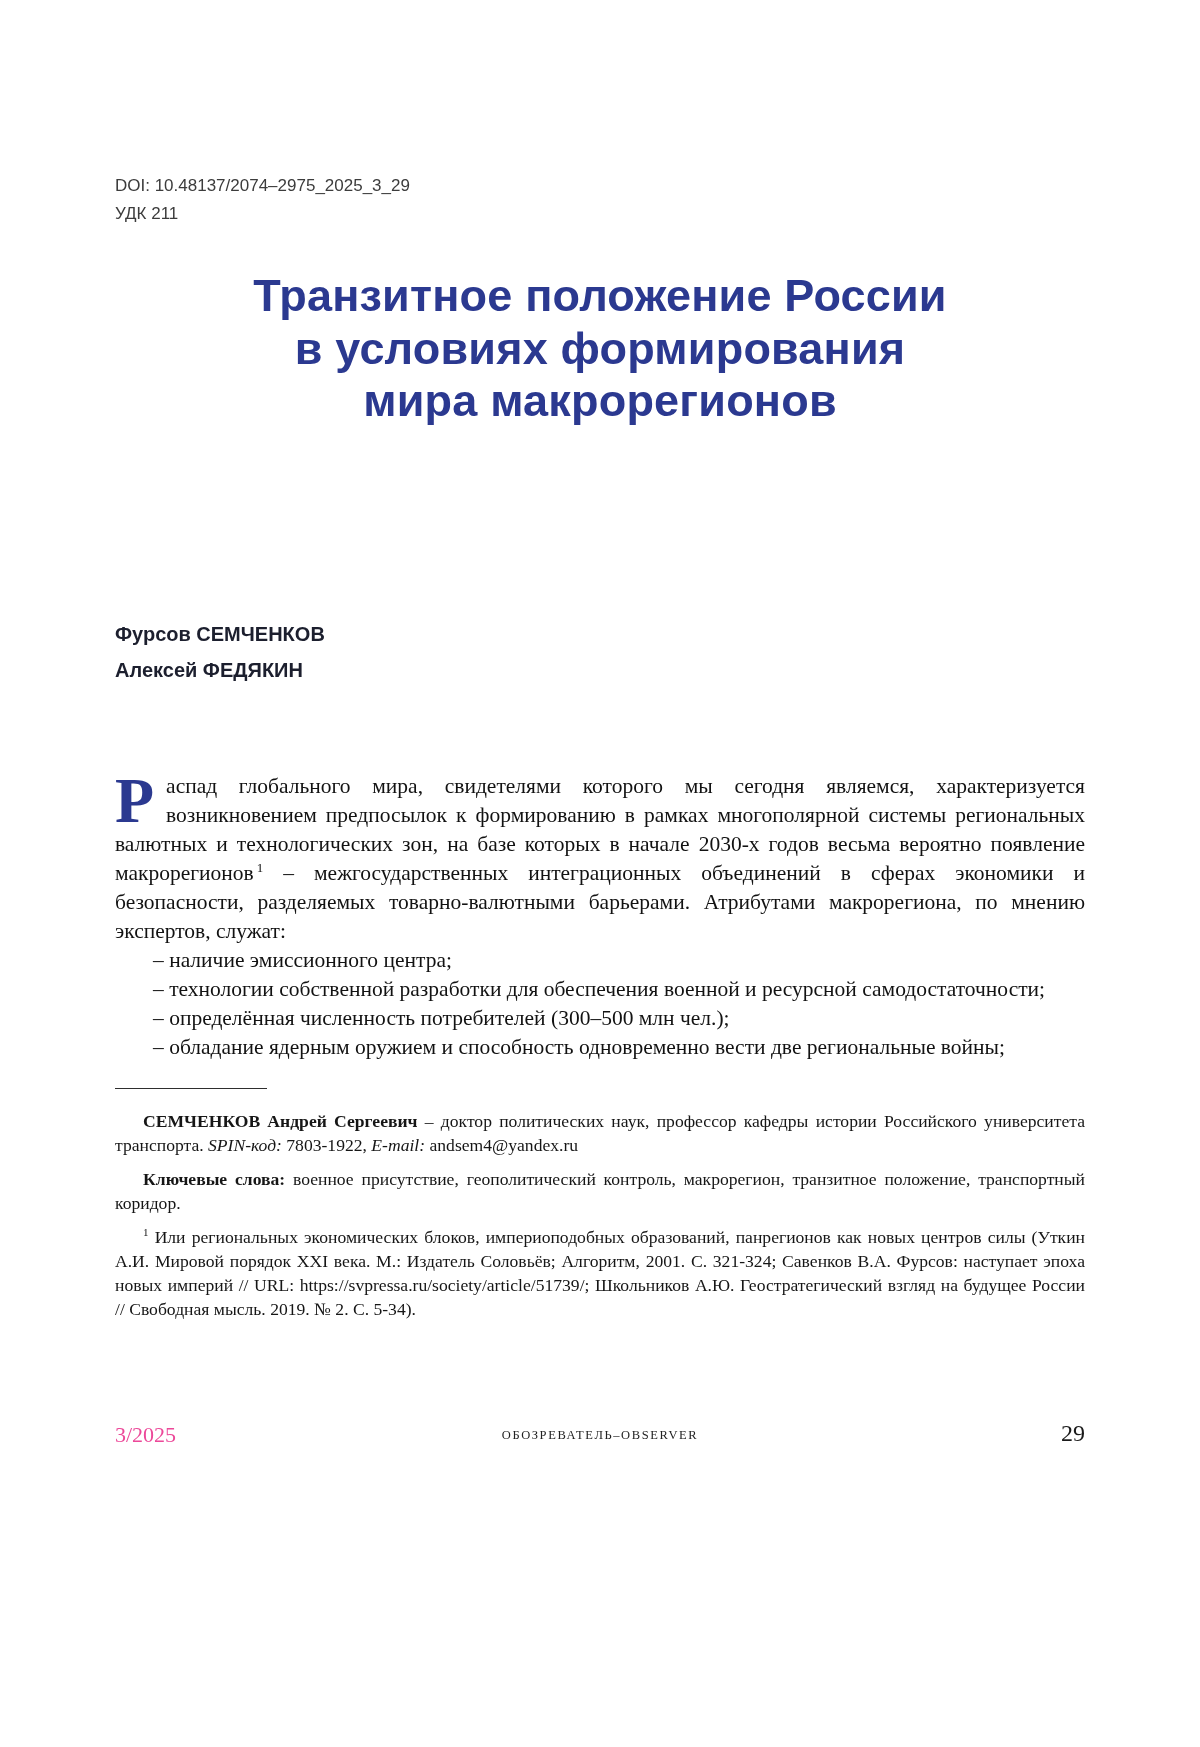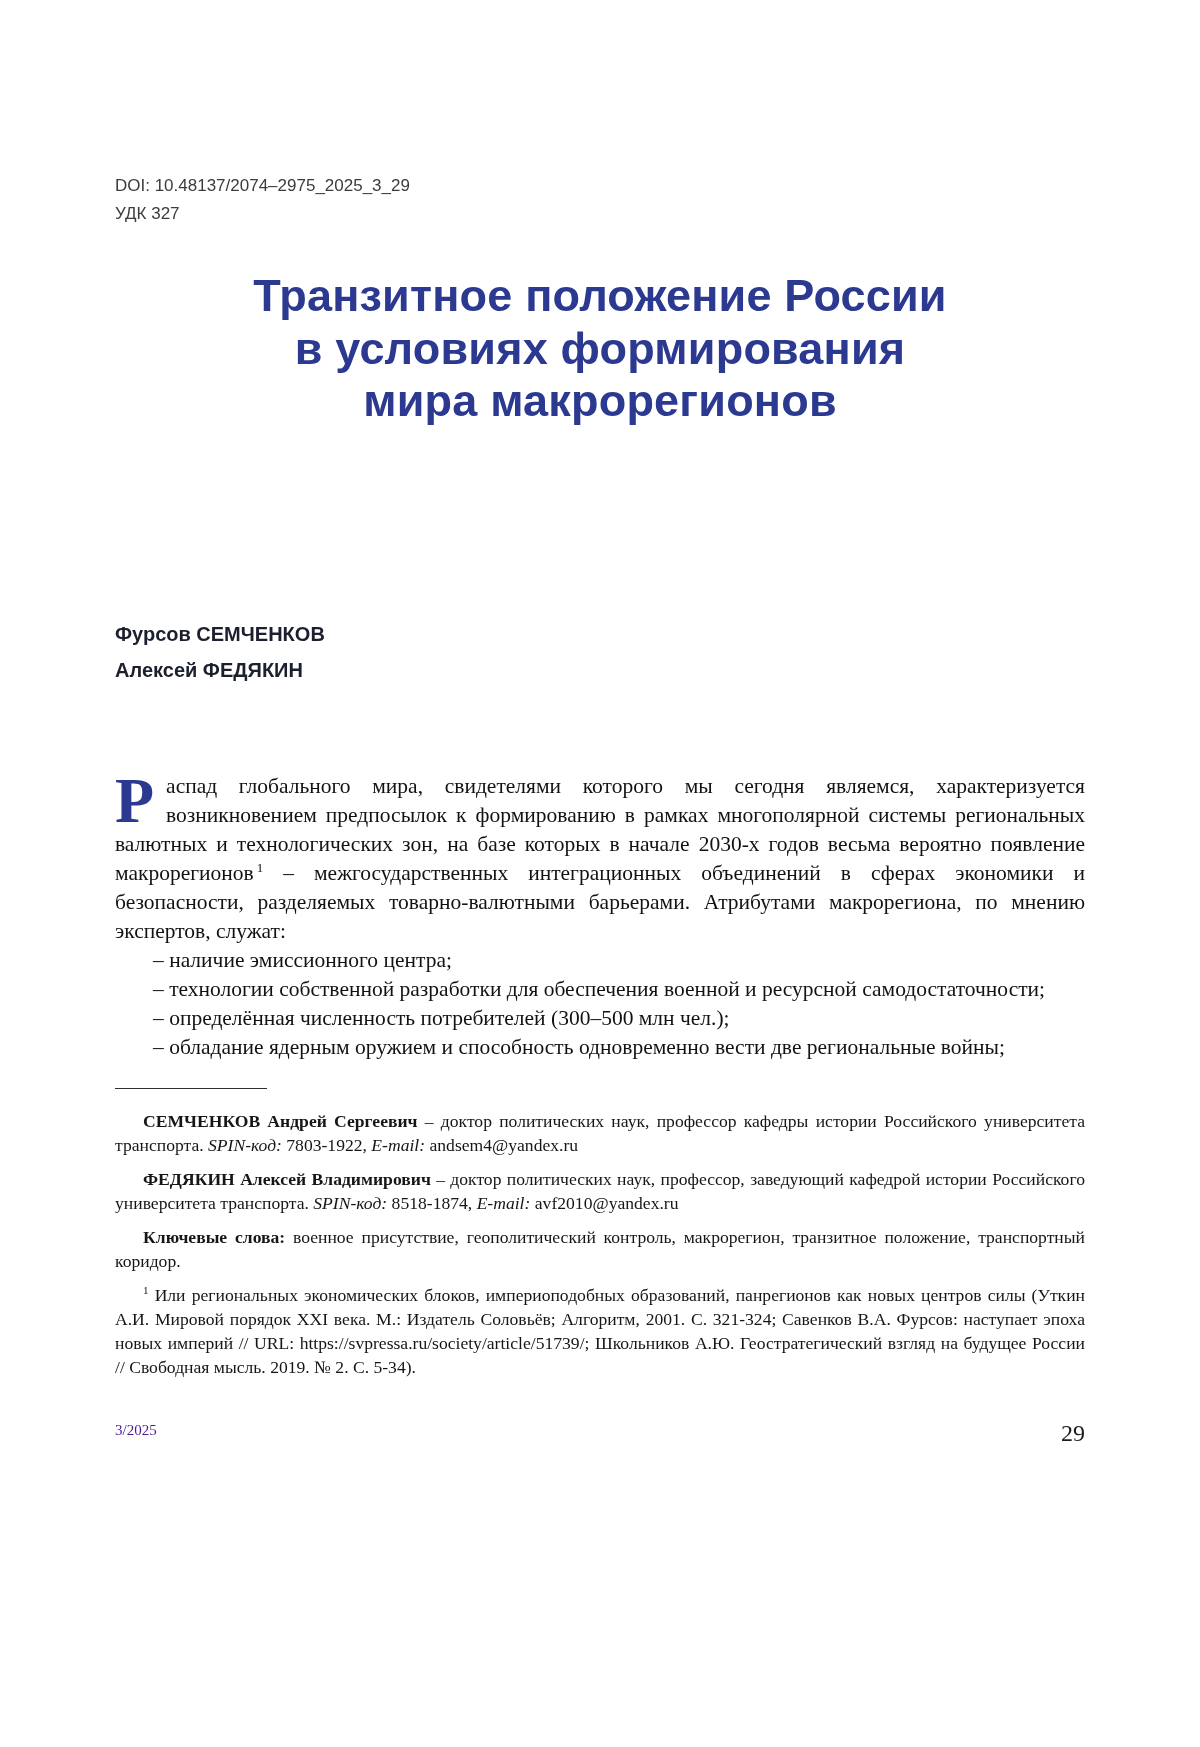--- a/index.html
+++ b/index.html
@@ -74,41 +74,41 @@
   .fnblock sup { font-size:11px; vertical-align:super; line-height:0; }
 
   
   .pagefooter {
     position:absolute;
     left:115px; right:115px; top:1420px;
     height:30px;
   }
   .pf-issue {
     position:absolute; left:0; top:2px;
-    font-size:15px; color:#4c1d95;
+    font-size:22px; color:#ec4899;
   }
   .pf-journal {
     position:absolute; left:0; right:0; top:8px;
     text-align:center;
     font-size:12.5px; letter-spacing:1.6px; color:#222222;
   }
   .pf-page {
     position:absolute; right:0; top:0;
     font-size:24px; color:#1a1a1a;
   }
 </style>
 </head>
 <body>
 
 <div class="page">
   <div class="content">
 
     <div class="meta">
       <div>DOI: 10.48137/2074–2975_2025_3_29</div>
-      <div>УДК 327</div>
+      <div>УДК 211</div>
     </div>
 
     <h1 class="title">
       <span class="tl">Транзитное положение России</span>
       <span class="tl">в условиях формирования</span>
       <span class="tl">мира макрорегионов</span>
     </h1>
 
     <div class="authors">
       <div>Фурсов СЕМЧЕНКОВ</div>
@@ -120,24 +120,24 @@
       <p class="item">– наличие эмиссионного центра;</p>
       <p class="item">– технологии собственной разработки для обеспечения военной и ресурсной самодостаточности;</p>
       <p class="item">– определённая численность потребителей (300–500 млн чел.);</p>
       <p class="item">– обладание ядерным оружием и способность одновременно вести две региональные войны;</p>
     </div>
 
     <div class="fn-rule"></div>
 
     <div class="fnblock">
       <p><strong>СЕМЧЕНКОВ Андрей Сергеевич</strong><span> – доктор политических наук, профессор кафедры истории Российского университета транспорта. </span><em>SPIN-код:</em><span> 7803-1922, </span><em>E-mail:</em><span> andsem4@yandex.ru</span></p>
-      <p><strong>ФЕДЯКИН Алексей Владимирович</strong><span> – доктор политических наук, профессор, заведующий кафедрой истории Российского университета транспорта. </span><em>SPIN-код:</em><span> 8518-1874, </span><em>E-mail:</em><span> avf2010@yandex.ru</span></p>
       <p><strong>Ключевые слова:</strong><span> военное присутствие, геополитический контроль, макрорегион, транзитное положение, транспортный коридор.</span></p>
       <p><sup>1</sup><span> Или региональных экономических блоков, империоподобных образований, панрегионов как новых центров силы (Уткин А.И. Мировой порядок XXI века. М.: Издатель Соловьёв; Алгоритм, 2001. С. 321-324; Савенков В.А. Фурсов: наступает эпоха новых империй // URL: https://svpressa.ru/society/article/51739/; Школьников А.Ю. Геостратегический взгляд на будущее России // Свободная мысль. 2019. № 2. С. 5-34).</span></p>
     </div>
 
   </div>
 
   <div class="pagefooter">
     <span class="pf-issue">3/2025</span>
+    <span class="pf-journal">ОБОЗРЕВАТЕЛЬ–OBSERVER</span>
     <span class="pf-page">29</span>
   </div>
 </div>
 
 </body></html>

